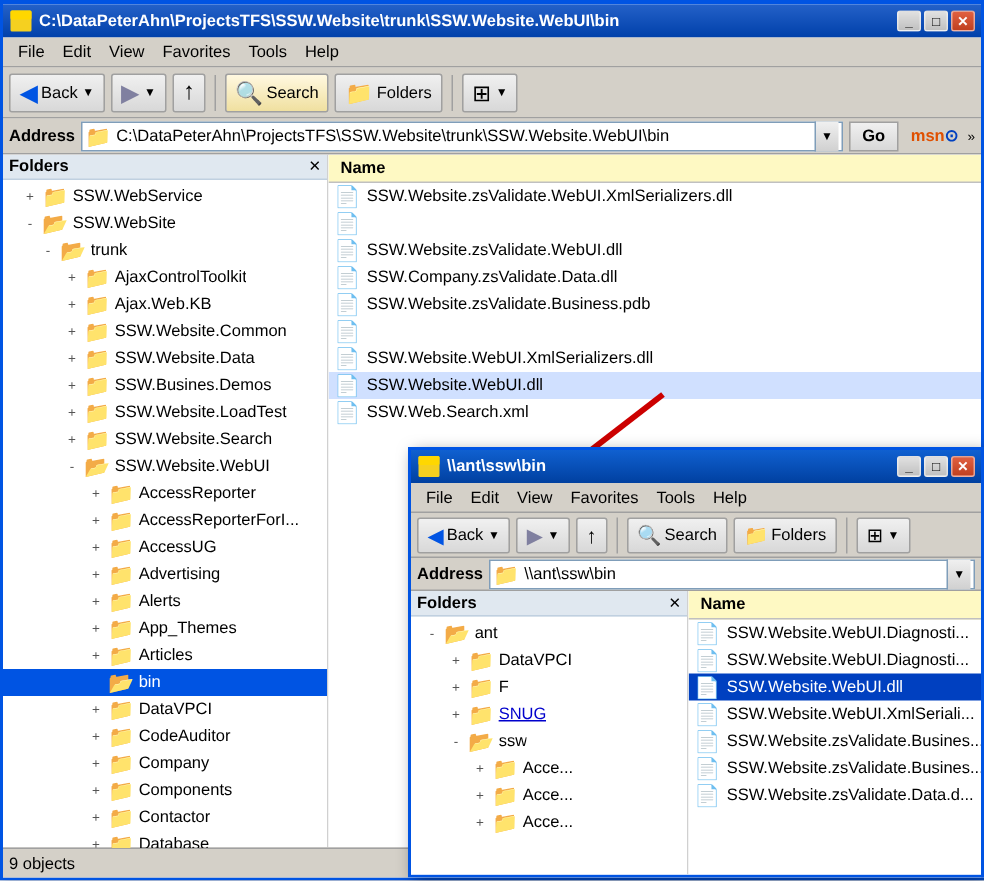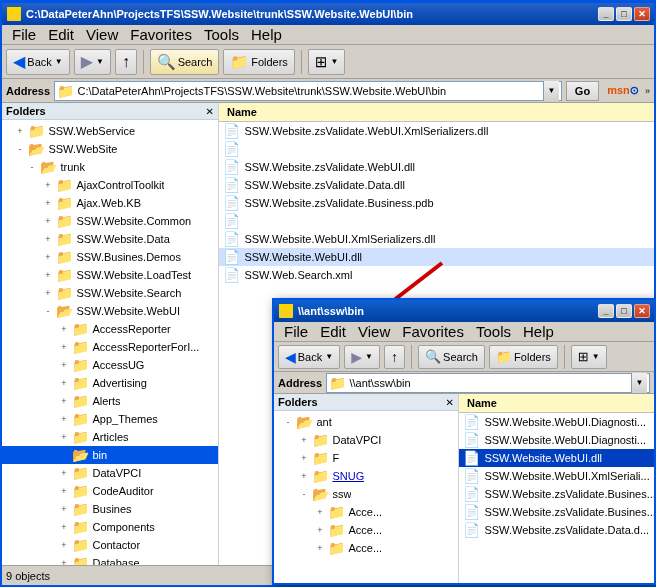--- a/index.html
+++ b/index.html
@@ -71,21 +71,21 @@
     .menu-bar {
       background: #d4d0c8;
       height: 20px;
       display: flex;
       align-items: center;
       padding: 0 4px;
       border-bottom: 1px solid #a0a0a0;
     }
     .menu-item {
       padding: 2px 6px;
-      font-size: 15px;
+      font-size: 11px;
       cursor: pointer;
       color: #000;
     }
 
     
     .toolbar {
       background: #d4d0c8;
       height: 34px;
       display: flex;
       align-items: center;
@@ -562,21 +562,21 @@
         <div class="tree-item">
           <span class="tree-indent" style="width:52px"></span>
           <span class="tree-expand">+</span>
           <span class="folder-icon-sm">📁</span>
           <span class="tree-label">CodeAuditor</span>
         </div>
         <div class="tree-item">
           <span class="tree-indent" style="width:52px"></span>
           <span class="tree-expand">+</span>
           <span class="folder-icon-sm">📁</span>
-          <span class="tree-label">Busines</span>
+          <span class="tree-label">Company</span>
         </div>
         <div class="tree-item">
           <span class="tree-indent" style="width:52px"></span>
           <span class="tree-expand">+</span>
           <span class="folder-icon-sm">📁</span>
           <span class="tree-label">Components</span>
         </div>
         <div class="tree-item">
           <span class="tree-indent" style="width:52px"></span>
           <span class="tree-expand">+</span>
@@ -603,21 +603,21 @@
         </div>
         <div class="file-item">
           <span class="file-icon-sm">📄</span>
         </div>
         <div class="file-item">
           <span class="file-icon-sm">📄</span>
           <span class="file-label">SSW.Website.zsValidate.WebUI.dll</span>
         </div>
         <div class="file-item">
           <span class="file-icon-sm">📄</span>
-          <span class="file-label">SSW.Website.zsValidate.Data.dll</span>
+          <span class="file-label">SSW.Company.zsValidate.Data.dll</span>
         </div>
         <div class="file-item">
           <span class="file-icon-sm">📄</span>
           <span class="file-label">SSW.Website.zsValidate.Business.pdb</span>
         </div>
         <div class="file-item">
           <span class="file-icon-sm">📄</span>
         </div>
         <div class="file-item">
           <span class="file-icon-sm">📄</span>

